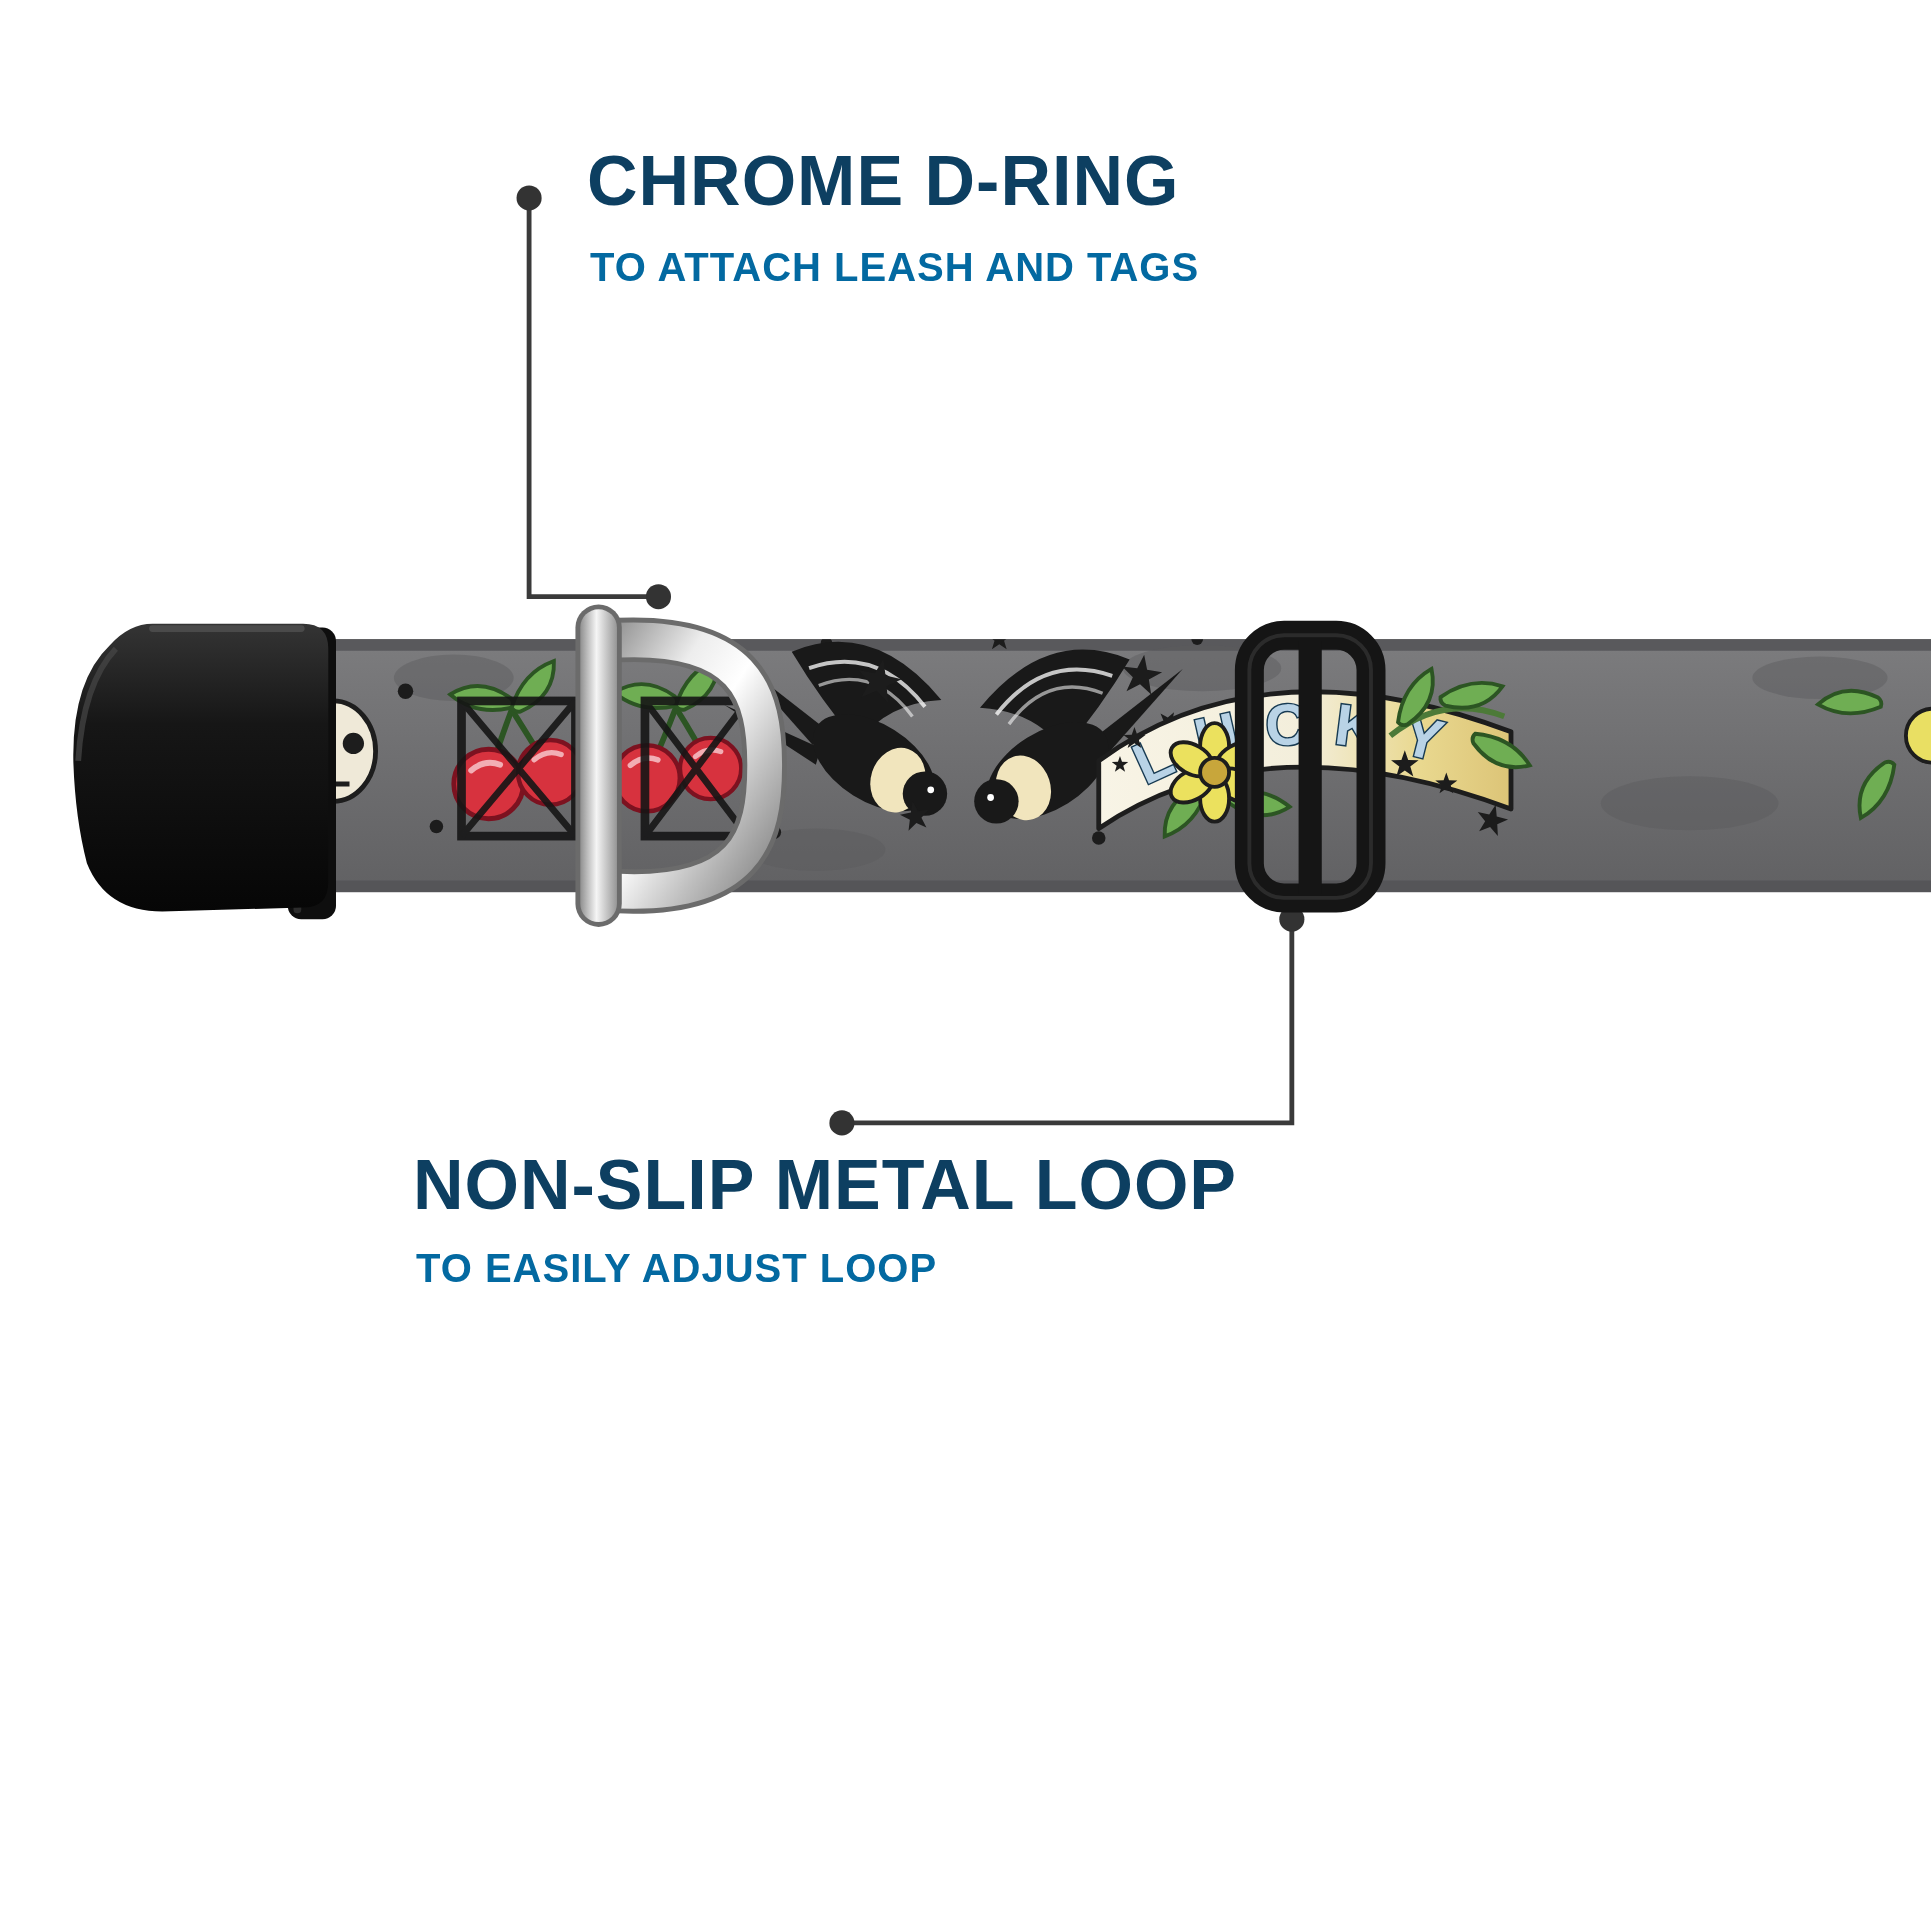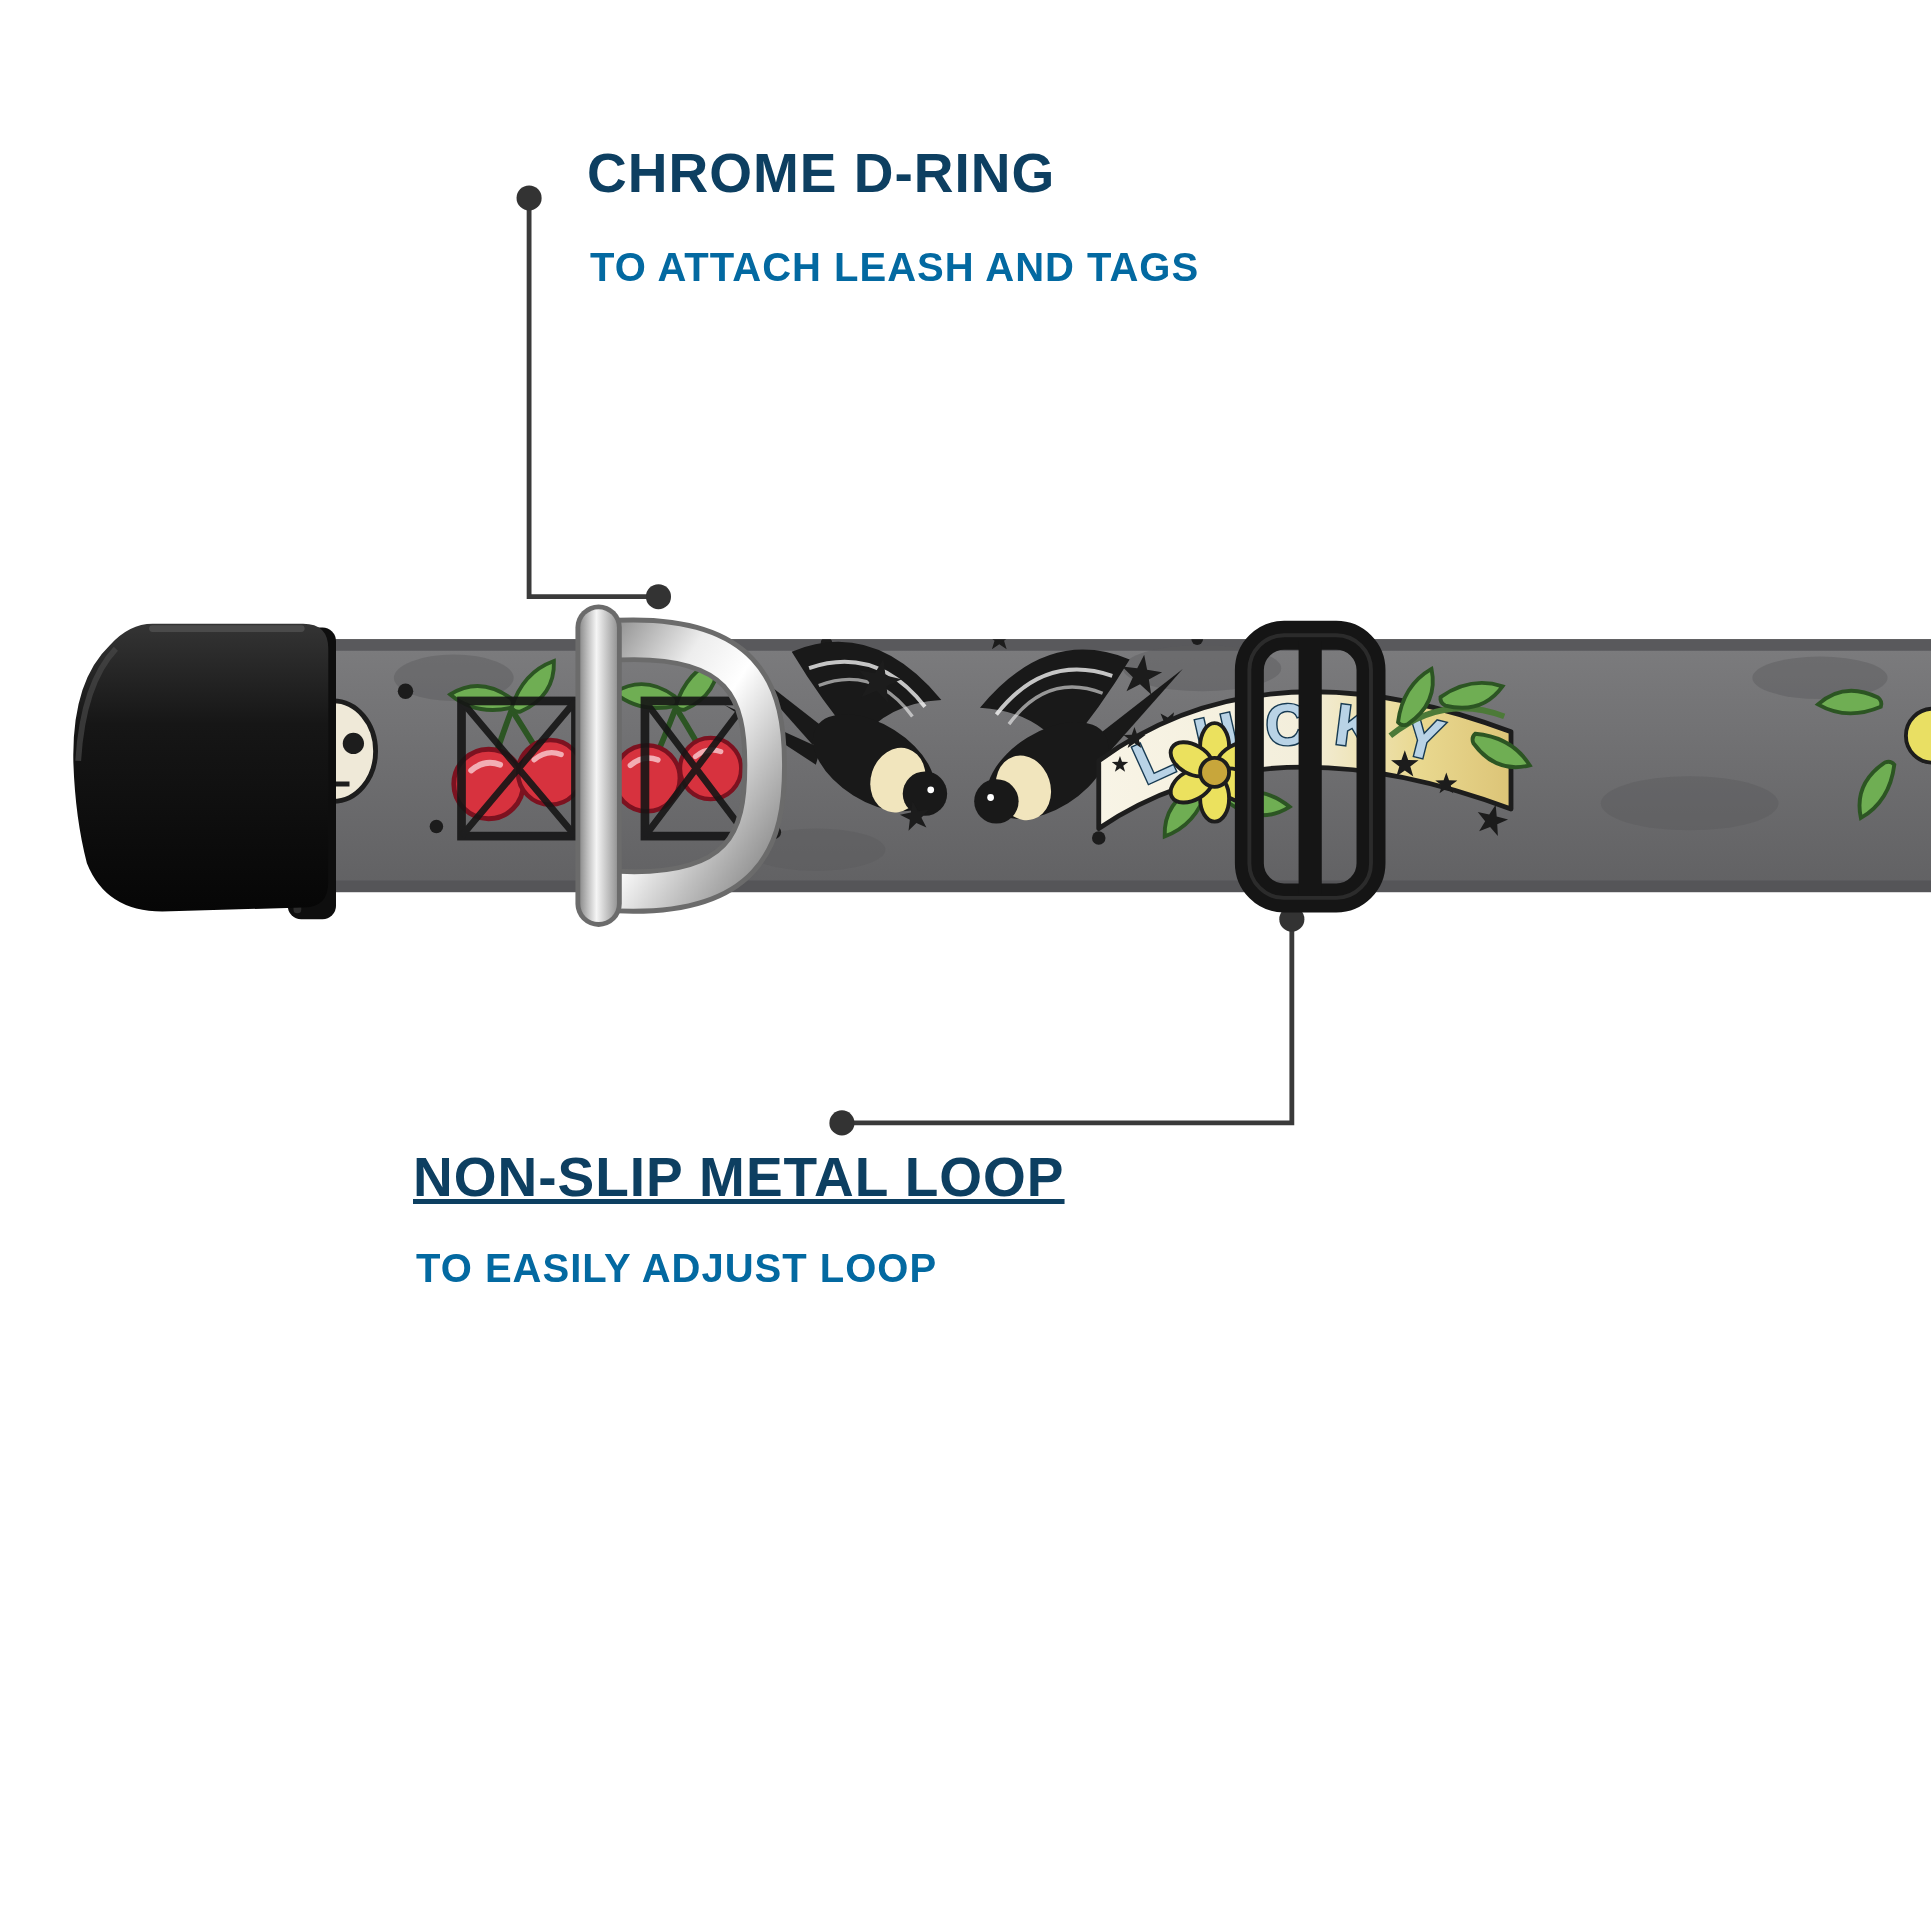--- a/index.html
+++ b/index.html
@@ -1,29 +1,29 @@
 <!DOCTYPE html>
 <html><head>
 <meta charset="utf-8">
 <style>
   * { margin:0; padding:0; box-sizing:border-box; }
   html,body { width:1931px; height:1931px; background:#ffffff; font-family:"Liberation Sans", sans-serif; }
   .canvas { position:relative; width:1931px; height:1931px; background:#ffffff; overflow:hidden; }
   .art { position:absolute; left:0; top:0; width:1931px; height:1931px; }
   .callout-title {
-    position:absolute; font-weight:bold; font-size:55px; letter-spacing:1px;
+    position:absolute; font-weight:bold; font-size:70px; letter-spacing:1px;
     color:#0d3f61; white-space:nowrap;
   }
   .callout-sub {
     position:absolute; font-weight:bold; font-size:40px; letter-spacing:1px;
     color:#0369a1; white-space:nowrap;
   }
   #dring-title { left:587px; top:141px; }
   #dring-sub   { left:590px; top:245px; }
-  #loop-title  { left:413px; top:1145px;text-decoration:underline; }
+  #loop-title  { left:413px; top:1145px; }
   #loop-sub    { left:416px; top:1246px; }
 </style>
 </head>
 <body>
 
 <div class="canvas">
 
   <svg class="art" viewBox="0 0 2000 2000" xmlns="http://www.w3.org/2000/svg">
     <defs>
       <linearGradient id="strapGrad" x1="0" y1="0" x2="0" y2="1">

